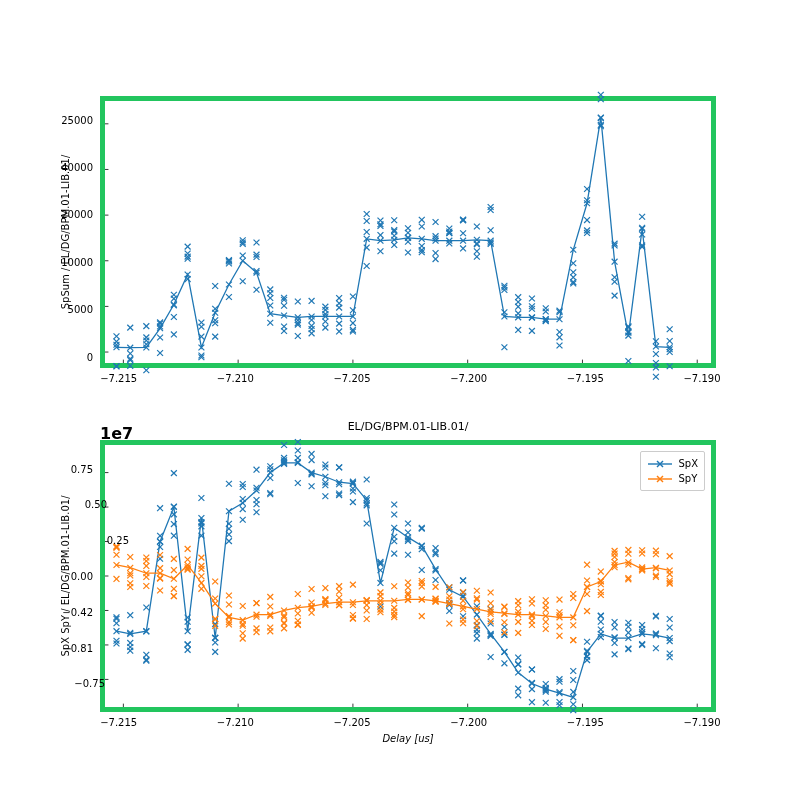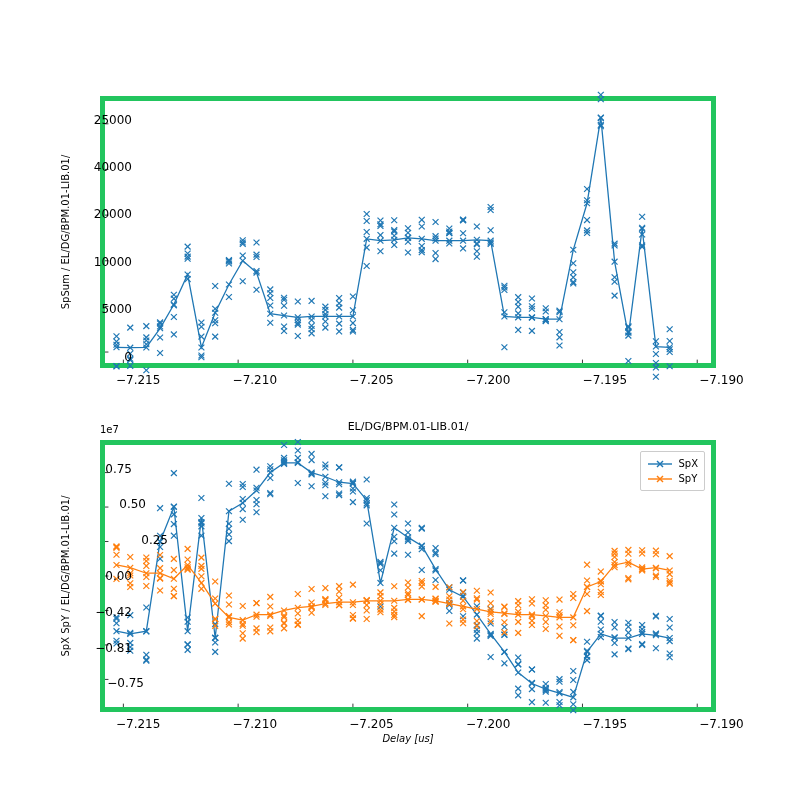--- a/index.html
+++ b/index.html
@@ -42,24 +42,23 @@
   .plot-svg {
     position: absolute;
     left: 0;
     top: 0;
     width: 100%;
     height: 100%;
     overflow: visible;
   }
   .tick-label {
     position: absolute;
-    font-size: 12px;
+    font-size: 10px;
     color: #000000;
     white-space: nowrap;
-    padding-left: 39px;
   }
   .xtick-label {
     transform: translateX(-50%);
     text-align: center;
   }
   .ytick-label {
     transform: translateY(-50%);
     text-align: right;
   }
   .axis-title {
@@ -75,22 +74,23 @@
   }
   .axes-title-text {
     position: absolute;
     font-size: 11px;
     text-align: left;
     white-space: nowrap;
     transform: translateX(-50%);
   }
   .offset-text {
     position: absolute;
-    font-size: 10px;
+    font-size: 16px;
     white-space: nowrap;
+    font-weight: bold;
   }
   .legend-box {
     position: absolute;
     box-sizing: border-box;
     border: 1px solid #cccccc;
     background: rgba(255,255,255,0.85);
     border-radius: 2px;
     padding: 4px 6px;
     font-size: 10px;
   }

